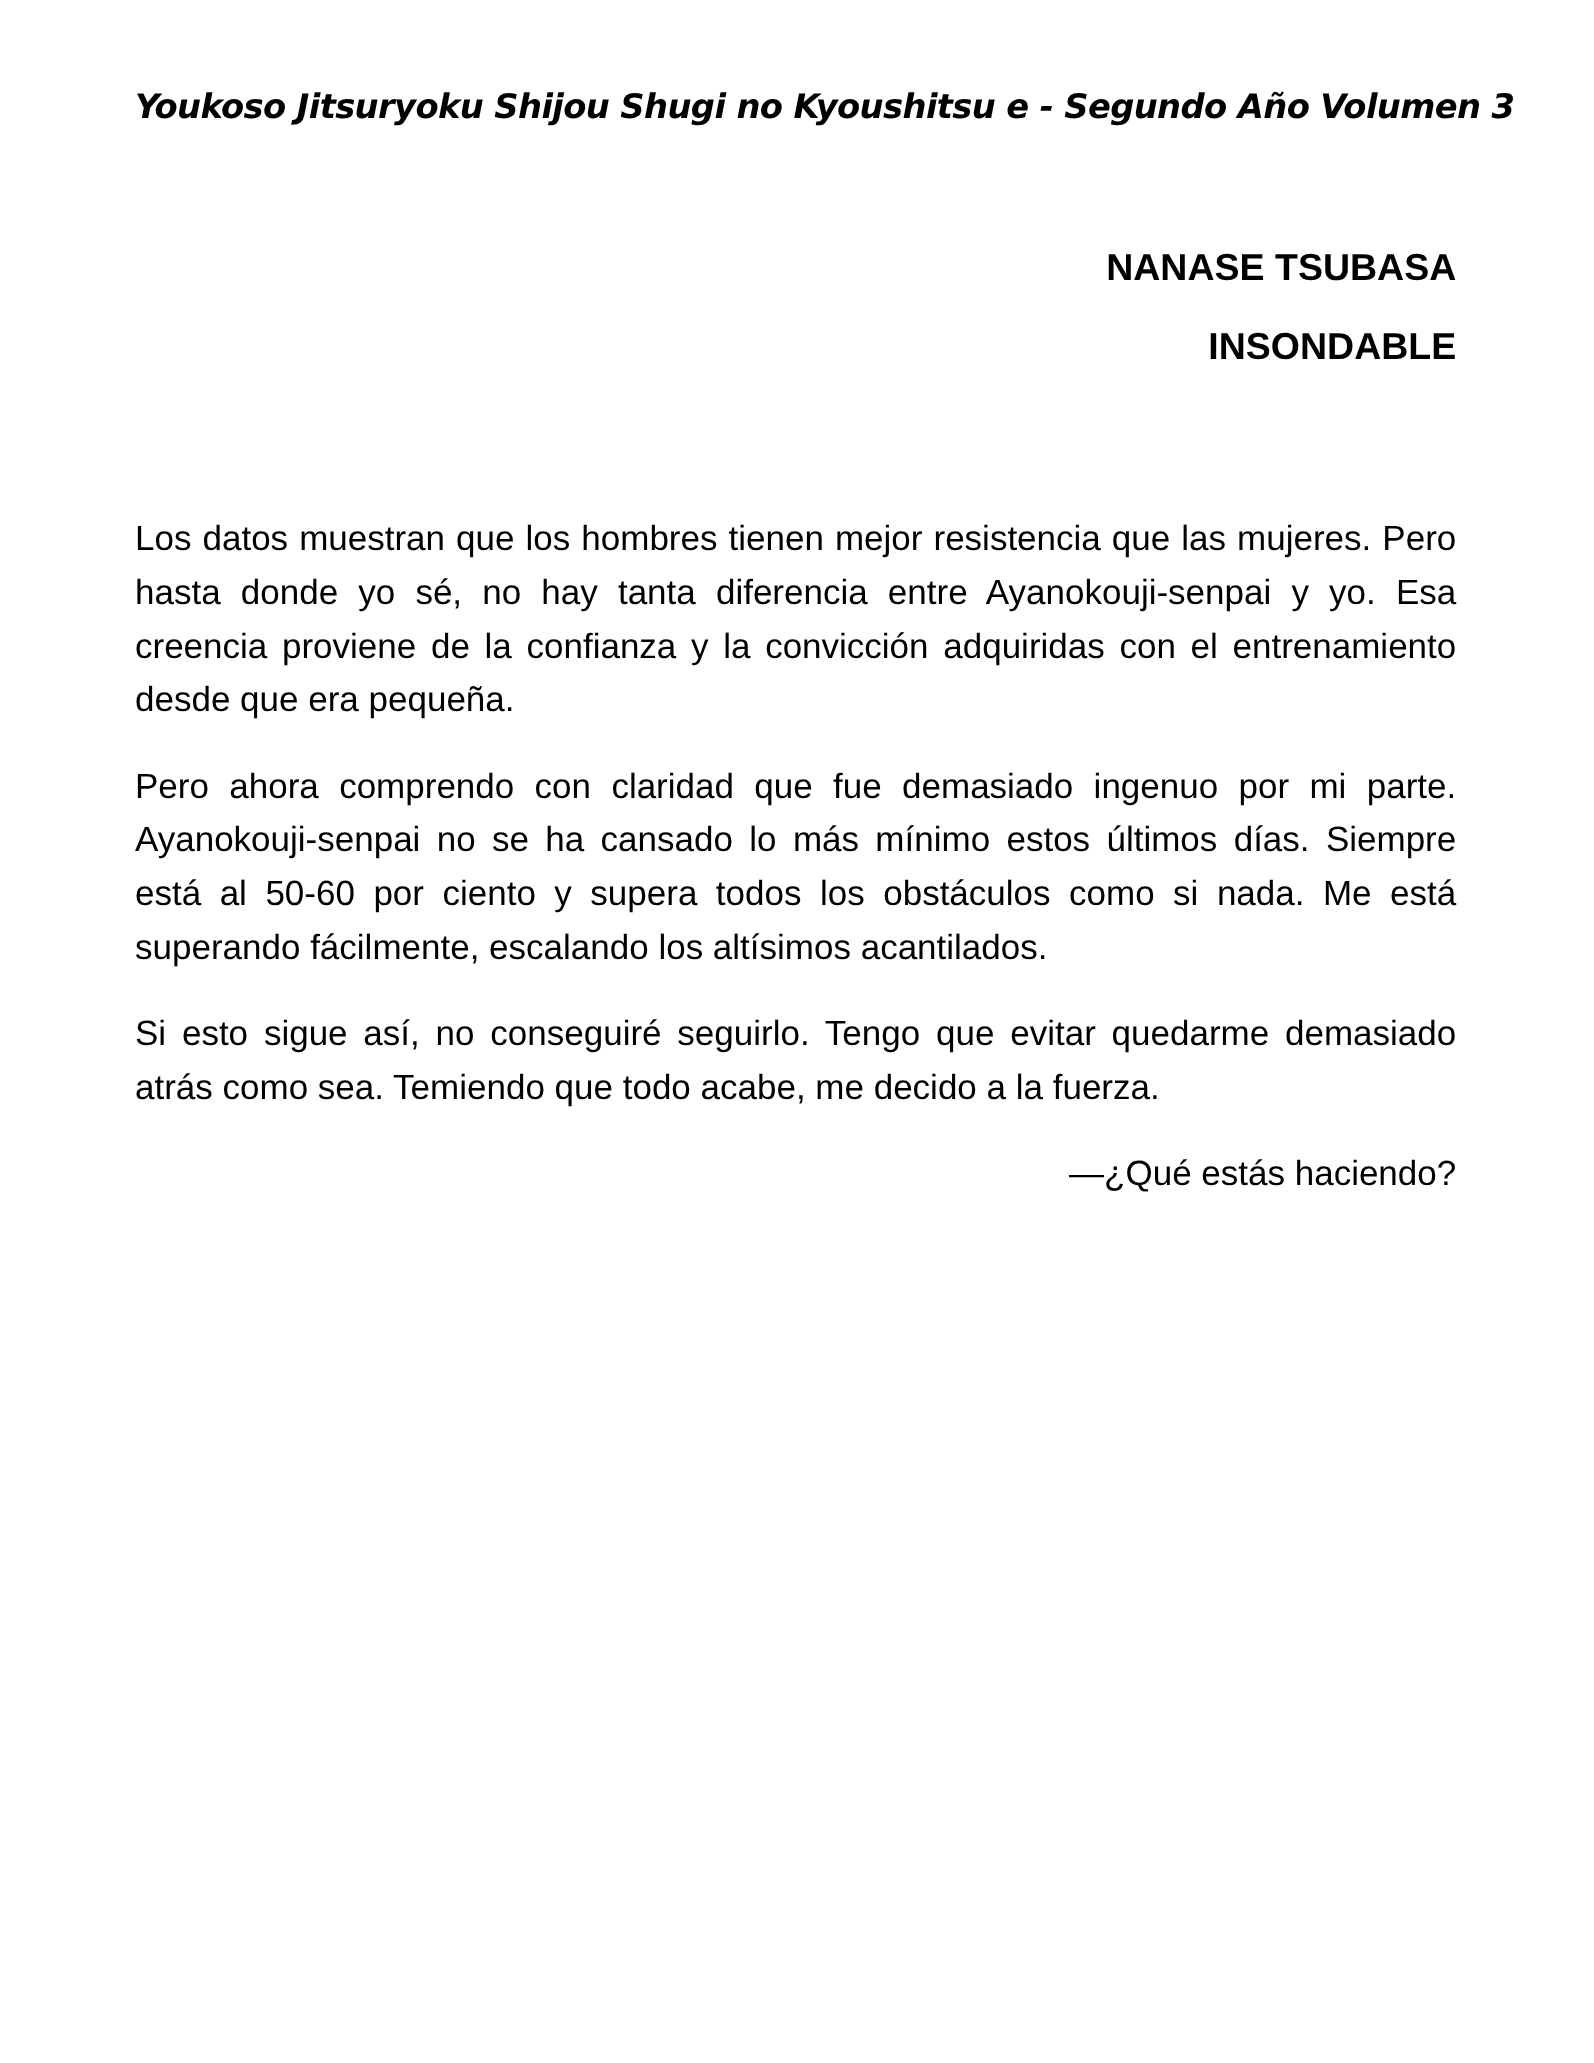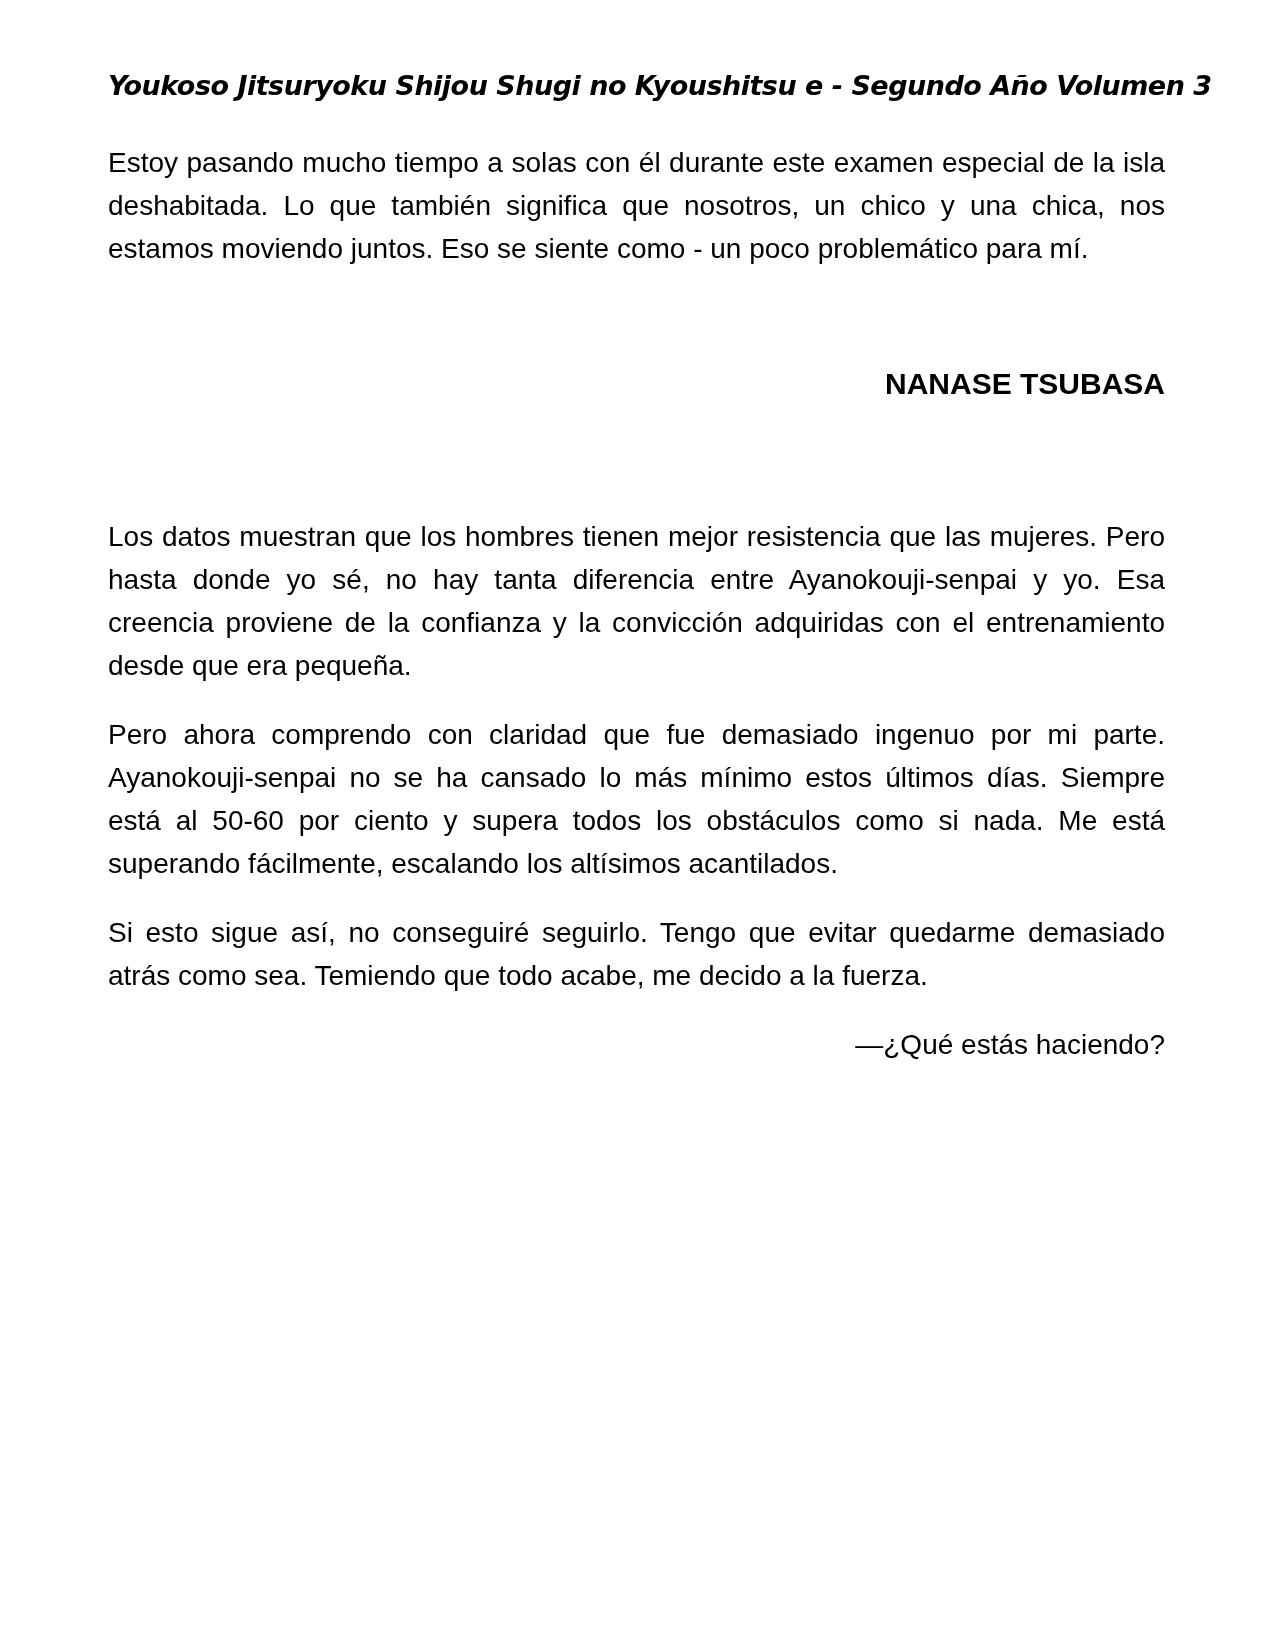--- a/index.html
+++ b/index.html
@@ -89,25 +89,25 @@
 </style>
 </head>
 <body>
 
 <div class="page">
 
   <div class="content">
 
     <div class="doc-header">Youkoso Jitsuryoku Shijou Shugi no Kyoushitsu e - Segundo Año Volumen 3</div>
 
-    <p class="body-para">Estoy pasando mucho tiempo a solas con él durante este examen especial de la isla deshabitada. Lo que también significa que nosotros, un chico y una chica, nos estamos moviendo juntos. Eso se siente como - un poco problemático para mí.</p>
 
 
     <div class="section-heading title">NANASE TSUBASA</div>
 
+    <div class="section-heading subtitle">INSONDABLE</div>
 
     <div class="spacer-before-section-body"></div>
 
     <p class="body-para">Los datos muestran que los hombres tienen mejor resistencia que las mujeres. Pero hasta donde yo sé, no hay tanta diferencia entre Ayanokouji-senpai y yo. Esa creencia proviene de la confianza y la convicción adquiridas con el entrenamiento desde que era pequeña.</p>
 
     <p class="body-para">Pero ahora comprendo con claridad que fue demasiado ingenuo por mi parte. Ayanokouji-senpai no se ha cansado lo más mínimo estos últimos días. Siempre está al 50-60 por ciento y supera todos los obstáculos como si nada. Me está superando fácilmente, escalando los altísimos acantilados.</p>
 
     <p class="body-para">Si esto sigue así, no conseguiré seguirlo. Tengo que evitar quedarme demasiado atrás como sea. Temiendo que todo acabe, me decido a la fuerza.</p>
 
     <p class="dialogue">—¿Qué estás haciendo?</p>

